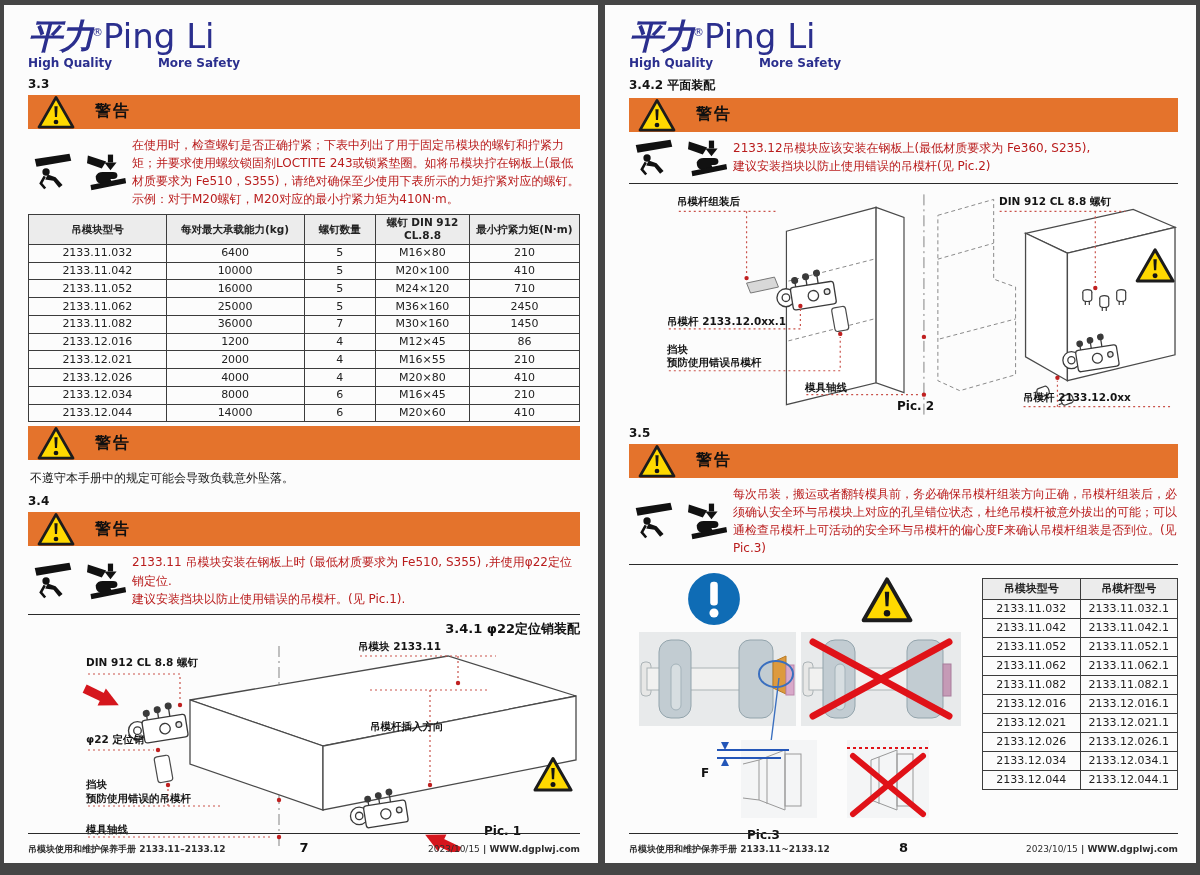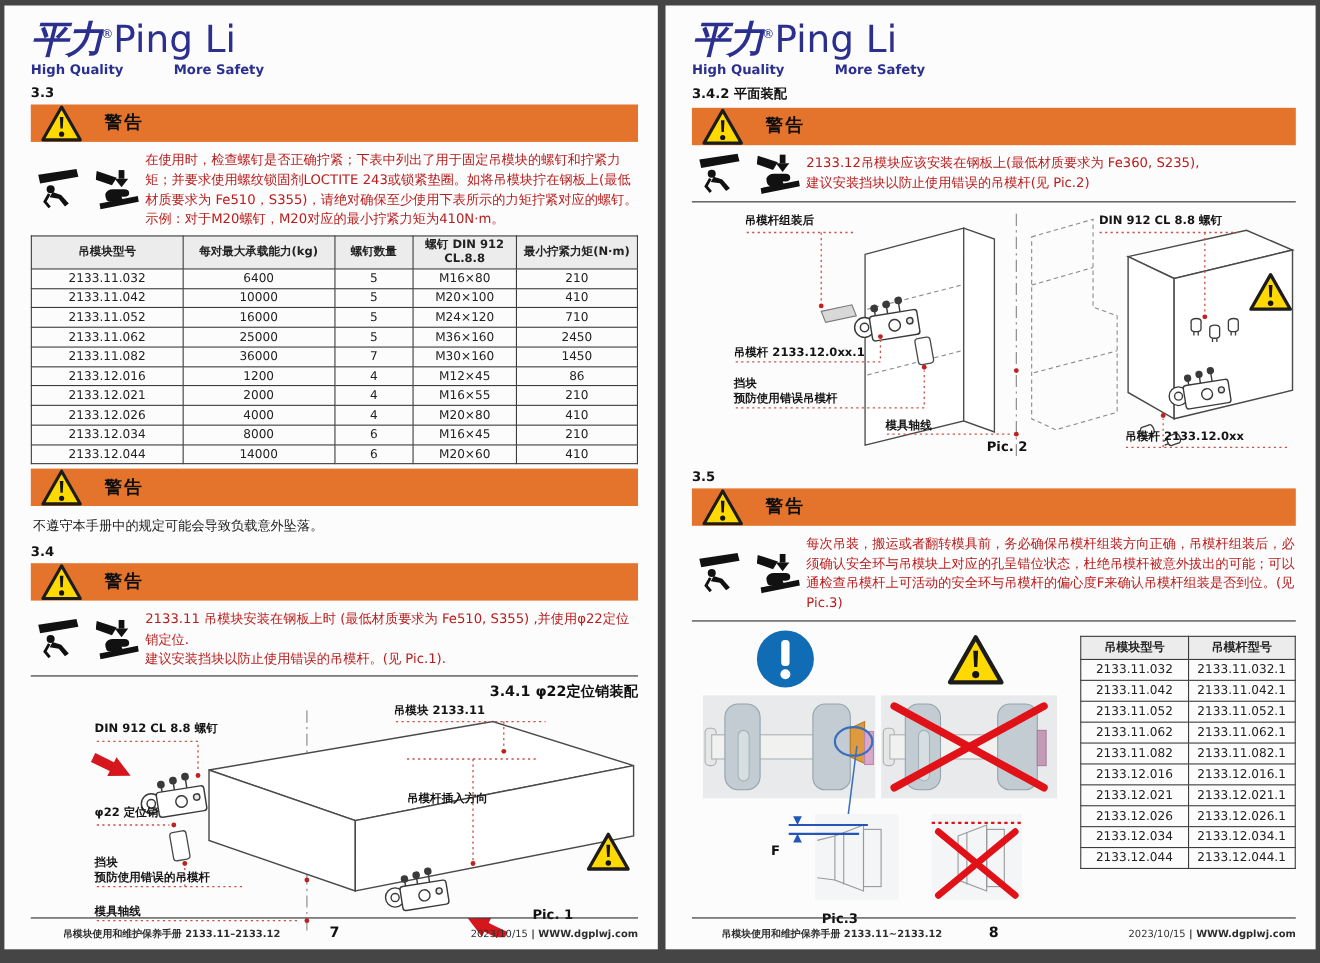--- a/index.html
+++ b/index.html
@@ -45,21 +45,21 @@
   .h341{font-size:13px;font-weight:bold;color:#111;margin:5px 0 2px 0;text-align:right;}
 
   .diag{position:relative;}
   .diag > svg{position:absolute;left:0;top:0;}
   .dlbl{position:absolute;font-size:10.5px;font-weight:bold;color:#151515;
         line-height:1.3;white-space:nowrap;}
   .dcap{position:absolute;font-size:12px;font-weight:bold;color:#111;}
 
   .foot{position:absolute;left:24px;right:18px;bottom:7px;border-top:1.5px solid #2a2a2a;
         padding-top:6px;display:flex;align-items:baseline;}
-  .foot .fl{flex:1;font-size:9px;font-weight:bold;color:#2e2e2e;text-align:center;}
+  .foot .fl{flex:1;font-size:9px;font-weight:bold;color:#2e2e2e;}
   .foot .fp{width:40px;text-align:center;font-size:13px;font-weight:bold;color:#111;}
   .foot .fr{flex:1;text-align:right;font-size:9px;color:#2e2e2e;}
   .foot .fr b{font-weight:bold;}
 
   .pic3{position:relative;height:282px;margin-top:2px;}
   .pic3 .abs{position:absolute;}
   .photo{position:absolute;}
   .rodtable{position:absolute;right:0;top:8px;width:196px;}
 </style>
 </head>

